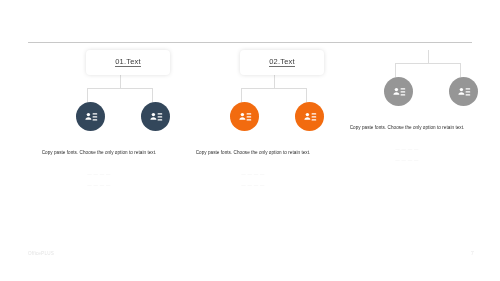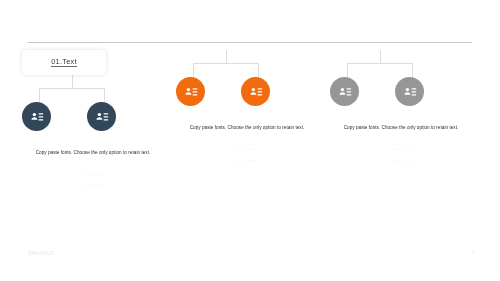--- a/index.html
+++ b/index.html
@@ -38,21 +38,21 @@
     width: 500px;
     display: flex;
     justify-content: space-between;
     padding: 0 22px;
     box-sizing: border-box;
   }
   .column {
     width: 148px;
     display: flex;
     flex-direction: column;
-    align-items: flex-start;
+    align-items: flex-end;
     position: relative;
   }
 
   
   .head-card {
     width: 84px;
     height: 25px;
     background: #ffffff;
     border-radius: 4px;
     box-shadow: 0 0 4px rgba(0,0,0,0.13);
@@ -221,20 +221,23 @@
       <div class="body-copy">Copy paste fonts. Choose the only option to retain text.</div>
 
       <div class="ghost-lines">
         <div class="ghost-line">— — — —</div>
         <div class="ghost-line">— — — —</div>
       </div>
     </div>
 
     <div class="column">
 
+      <div class="head-card">
+        <span class="head-label">02.Text</span>
+      </div>
 
       <div class="connector">
         <div class="conn-stem"></div>
         <div class="conn-bar"></div>
         <div class="conn-drop-l"></div>
         <div class="conn-drop-r"></div>
       </div>
 
       <div class="circle-row">
         <div class="icon-circle" style="background:#F26B0F">

